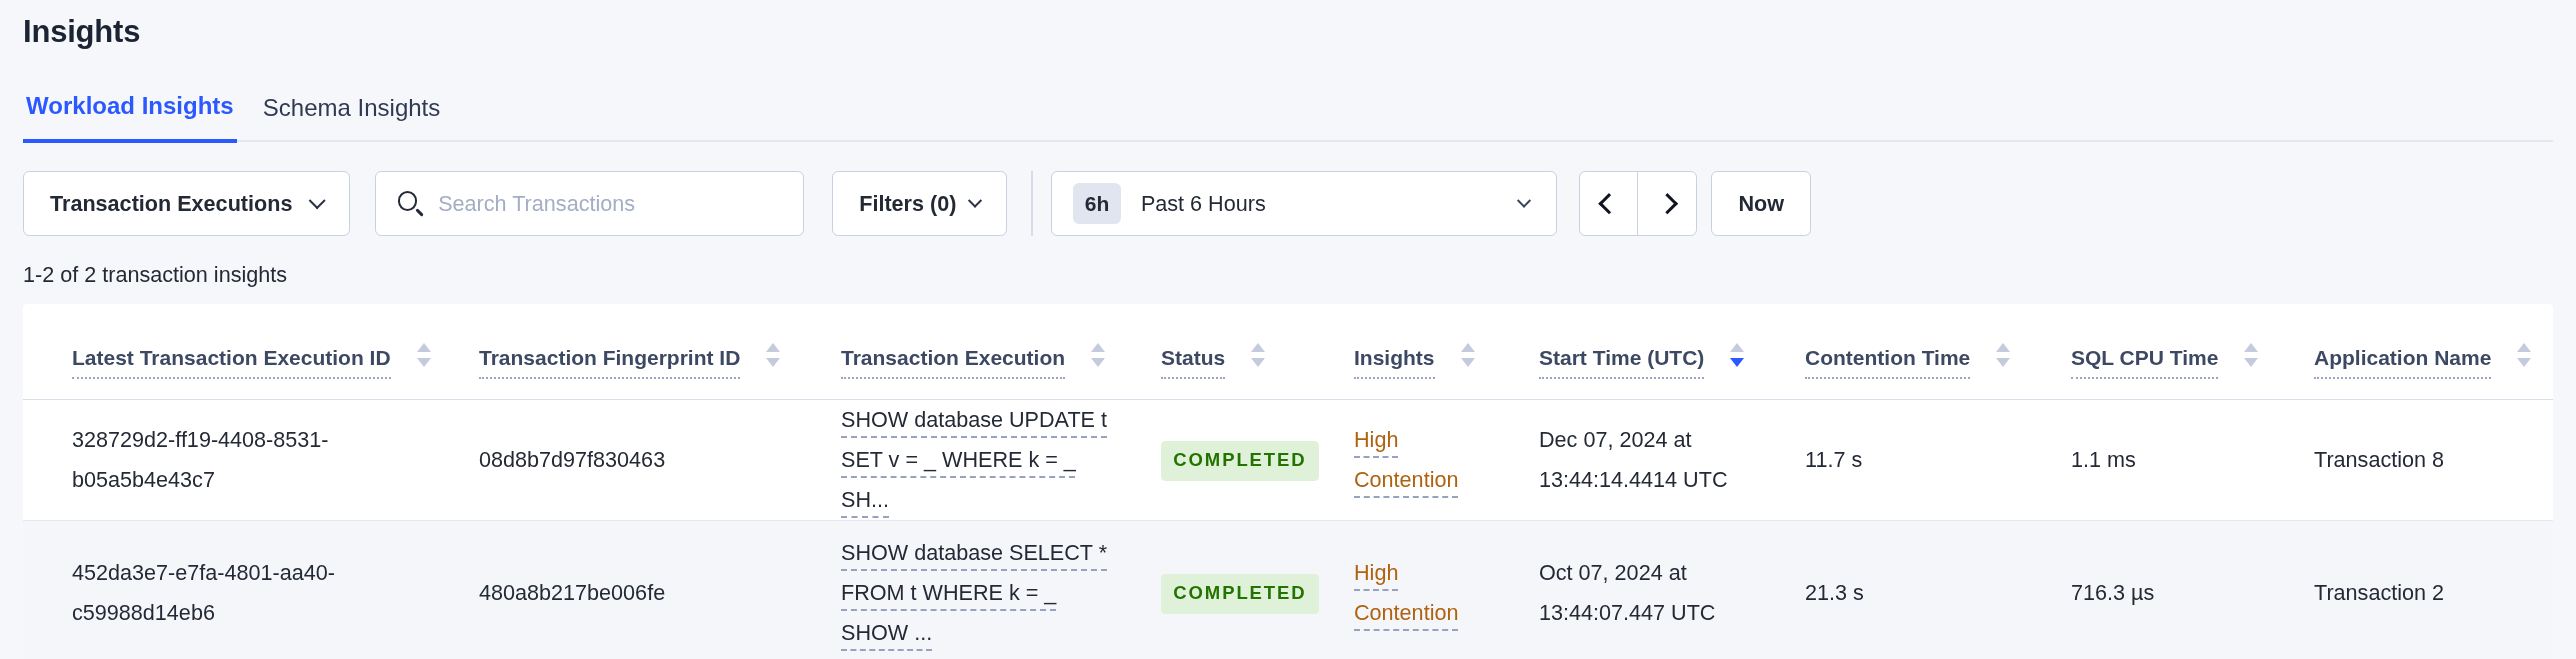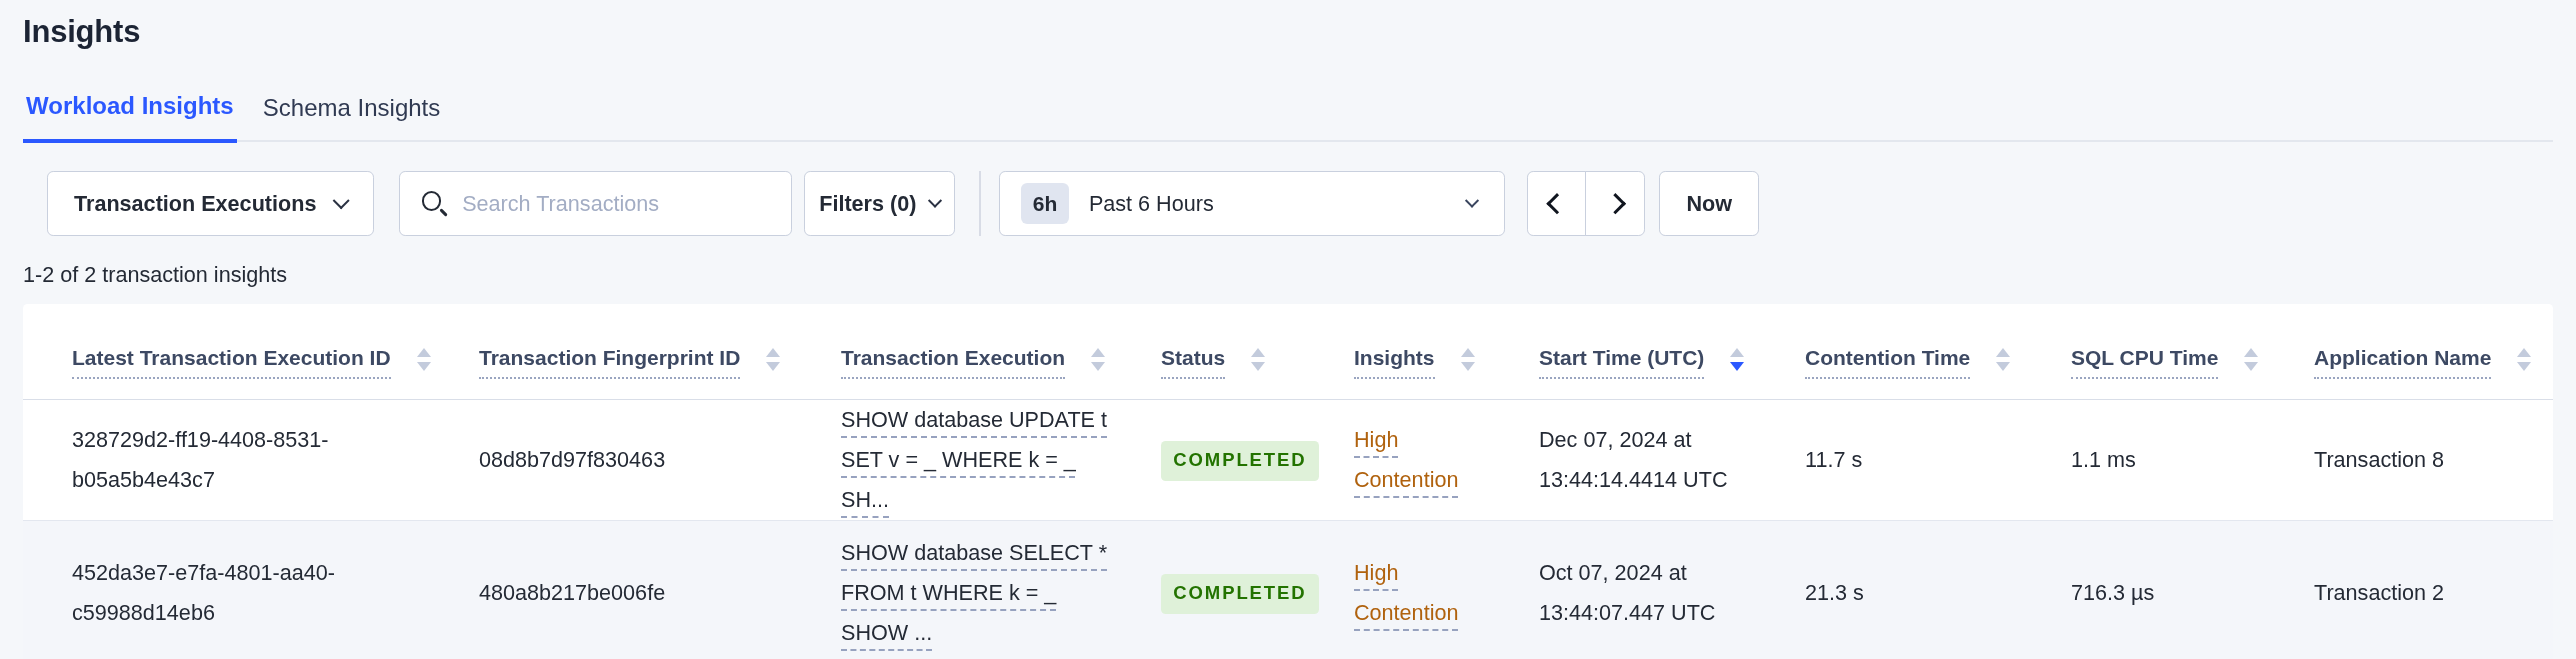--- a/index.html
+++ b/index.html
@@ -50,36 +50,36 @@
     background:#fff;
     border:1.5px solid #c9d0de;
     border-radius:6.2px;
     display:flex;
     align-items:center;
     font-family:inherit;
     font-size:21.6px;
     color:#242a35;
     cursor:pointer;
   }
-  .btn-dropdown { padding:0 26px; font-weight:700;margin-left:24px; }
+  .btn-dropdown { padding:0 26px; font-weight:700; }
   .btn-dropdown .chev { margin-left:18.5px; }
 
   .chev {
     width:12.3px; height:12.3px;
     border-right:2.3px solid #2a3142;
     border-bottom:2.3px solid #2a3142;
     display:inline-block;
   }
   .chev.down { transform:rotate(45deg) translate(-2.3px,-2.3px); }
   .chev.left  { width:15.4px; height:15.4px; border-width:3.9px; border-color:#10151f; transform:rotate(135deg); }
   .chev.right { width:15.4px; height:15.4px; border-width:3.9px; border-color:#10151f; transform:rotate(-45deg); }
 
   .searchbox {
     margin-left:25px;
-    width:393px; height:65px;
+    width:429px; height:65px;
     background:#fff;
     border:1.5px solid #c9d0de;
     border-radius:6.2px;
     display:flex; align-items:center;
     padding:0 20px;
   }
   .search-icon { position:relative; width:28px; height:28px; flex:none; }
   .search-icon::before {
     content:''; position:absolute; left:1.5px; top:1.5px;
     width:15.4px; height:15.4px;
@@ -90,21 +90,21 @@
     width:9.2px; height:3.1px; background:#242a35;
     transform:rotate(45deg); border-radius:1.5px;
   }
   .searchbox input {
     border:none; outline:none; background:transparent;
     font-family:inherit; font-size:21.6px; color:#242a35;
     margin-left:14px; width:100%;
   }
   .searchbox input::placeholder { color:#a3adc4; }
 
-  .btn-filters { margin-left:12px; padding:0 14px; font-weight:700; }
+  .btn-filters { margin-left:28px; padding:0 26px; font-weight:700; }
   .btn-filters .chev { margin-left:14px; width:10px; height:10px; }
 
   .vdivider { margin-left:24px; width:1.5px; height:65px; background:#d8dce6; }
 
   .timepicker { margin-left:17.7px; width:506px; padding:0 21.6px; }
   .time-badge {
     background:#e0e5f0;
     border-radius:6.2px;
     font-size:21px; font-weight:700;
     padding:8.5px 11.6px;
@@ -133,21 +133,21 @@
     margin-top:15.4px;
     background:#fff;
     border-radius:4.6px 4.6px 0 0;
     height:364px;
     overflow:hidden;
   }
   table { width:100%; border-collapse:collapse; table-layout:fixed; }
   thead tr { border-bottom:1.5px solid #d9dee8; }
   th { height:96px; vertical-align:middle; padding:23px 25px 0 25px; text-align:left; cursor:pointer; }
   th.first, td.first { padding-left:49px; }
-  .th-inner { display:flex; align-items:center; }
+  .th-inner { display:flex; align-items:flex-start; }
   .th-label {
     font-size:21px; font-weight:700; color:#3d4963;
     white-space:nowrap;
     border-bottom:2.3px dotted #9aa5c0;
     padding-bottom:7px;
   }
   .sort { display:flex; flex-direction:column; gap:5.4px; margin-left:26px; position:relative; top:-3.1px; }
   .tri { width:0; height:0; border-left:7px solid transparent; border-right:7px solid transparent; }
   .tri.up   { border-bottom:9.2px solid #c3cbdc; }
   .tri.down { border-top:9.2px solid #c3cbdc; }

